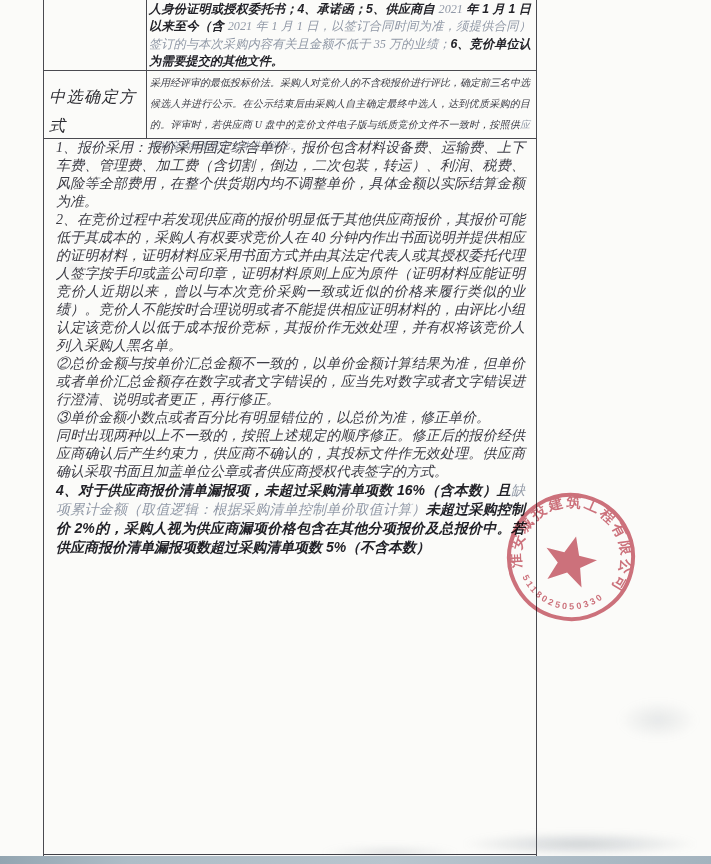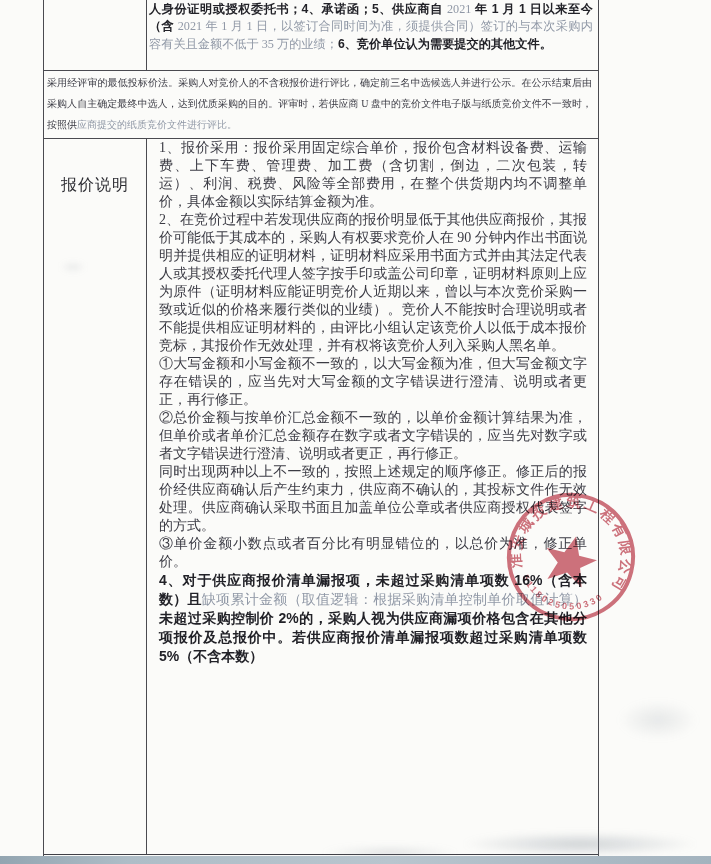--- a/index.html
+++ b/index.html
@@ -3,23 +3,23 @@
 <meta charset="utf-8">
 <style>
   html,body{margin:0;padding:0;}
   body{
     width:711px;height:864px;position:relative;overflow:hidden;
     background:#fbfbf9;
     font-family:"Liberation Serif", serif;
   }
   
   .doc-table{
-    position:absolute;left:43px;top:0;width:556px;height:856px;
+    position:absolute;left:43px;top:0;width:494px;height:856px;
     border-left:1px solid #4a4a50;border-right:1px solid #4a4a50;
-    box-sizing:border-box;background:transparent;
+    box-sizing:border-box;background:transparent;font-style:italic;
   }
   .row{display:flex;box-sizing:border-box;border-bottom:1px solid #4a4a50;}
   .row.r1{height:71px;}
   .row.r2{height:68px;}
   .row.r3{height:716px;border-bottom:1px solid #3f3f46;}
   .label-cell{
     flex:0 0 103px;width:103px;box-sizing:border-box;
     border-right:1px solid #4a4a50;
     font-size:16px;line-height:29px;letter-spacing:1.5px;
     color:#2d2d33;font-weight:500;
@@ -64,33 +64,32 @@
 <body>
 
 <div class="doc-table">
     <div class="row r1">
       <div class="label-cell"></div>
       <div class="content-cell">
         <p class="para"><span class="seg-b">人身份证明或授权委托书；4、承诺函；5、供应商自 </span><span class="seg-g">2021 </span><span class="seg-b">年 1 月 1 日以来至今（含 </span><span class="seg-g">2021 年 1 月 1 日，以签订合同时间为准，须提供合同）签订的与本次采购内容有关且金额不低于 35 万的业绩；</span><span class="seg-b">6、竞价单位认为需要提交的其他文件。</span></p>
       </div>
     </div>
     <div class="row r2">
+      <div class="label-cell">中选确定方式</div>
       <div class="content-cell">
         <p class="para"><span class="seg-n">采用经评审的最低投标价法。采购人对竞价人的不含税报价进行评比，确定前三名中选候选人并进行公示。在公示结束后由采购人自主确定最终中选人，达到优质采购的目的。评审时，若供应商 U 盘中的竞价文件电子版与纸质竞价文件不一致时，按照供</span><span class="seg-g">应商提交的纸质竞价文件进行评比。</span></p>
       </div>
     </div>
     <div class="row r3">
-      <div class="label-cell">报价说明</div>
       <div class="content-cell">
         <p class="para"><span class="seg-n">1、报价采用：报价采用固定综合单价，报价包含材料设备费、运输费、上下车费、管理费、加工费（含切割，倒边，二次包装，转运）、利润、税费、风险等全部费用，在整个供货期内均不调整单价，具体金额以实际结算金额为准。</span></p>
-        <p class="para"><span class="seg-n">2、在竞价过程中若发现供应商的报价明显低于其他供应商报价，其报价可能低于其成本的，采购人有权要求竞价人在 90 分钟内作出书面说明并提供相应的证明材料，证明材料应采用书面方式并由其法定代表人或其授权委托代理人签字按手印或盖公司印章，证明材料原则上应为原件（证明材料应能证明竞价人近期以来，曾以与本次竞价采购一致或近似的价格来履行类似的业绩）。竞价人不能按时合理说明或者不能提供相应证明材料的，由评比小组认定该竞价人以低于成本报价竞标，其报价作无效处理，并有权将该竞价人列入采购人黑名单。</span></p>
-        <p class="para"><span class="seg-n">①大写金额和小写金额不一致的，以大写金额为准，但大写金额文字存在错误的，应当先对大写金额的文字错误进行澄清、说明或者更正，再行修正。</span></p>
+        <p class="para"><span class="seg-n">2、在竞价过程中若发现供应商的报价明显低于其他供应商报价，其报价可能低于其成本的，采购人有权要求竞价人在 40 分钟内作出书面说明并提供相应的证明材料，证明材料应采用书面方式并由其法定代表人或其授权委托代理人签字按手印或盖公司印章，证明材料原则上应为原件（证明材料应能证明竞价人近期以来，曾以与本次竞价采购一致或近似的价格来履行类似的业绩）。竞价人不能按时合理说明或者不能提供相应证明材料的，由评比小组认定该竞价人以低于成本报价竞标，其报价作无效处理，并有权将该竞价人列入采购人黑名单。</span></p>
         <p class="para"><span class="seg-n">②总价金额与按单价汇总金额不一致的，以单价金额计算结果为准，但单价或者单价汇总金额存在数字或者文字错误的，应当先对数字或者文字错误进行澄清、说明或者更正，再行修正。</span></p>
+        <p class="para"><span class="seg-n">③单价金额小数点或者百分比有明显错位的，以总价为准，修正单价。</span></p>
         <p class="para"><span class="seg-n">同时出现两种以上不一致的，按照上述规定的顺序修正。修正后的报价经供应商确认后产生约束力，供应商不确认的，其投标文件作无效处理。供应商确认采取书面且加盖单位公章或者供应商授权代表签字的方式。</span></p>
-        <p class="para"><span class="seg-n">③单价金额小数点或者百分比有明显错位的，以总价为准，修正单价。</span></p>
         <p class="para"><span class="seg-b">4、对于供应商报价清单漏报项，未超过采购清单项数 16%（含本数）且</span><span class="seg-g">缺项累计金额（取值逻辑：根据采购清单控制单价取值计算）</span><span class="seg-b">未超过采购控制价 2%的，采购人视为供应商漏项价格包含在其他分项报价及总报价中。若供应商报价清单漏报项数超过采购清单项数 5%（不含本数）</span></p>
       </div>
     </div>
   </div>
 
 <svg class="seal" viewBox="-90 -85 180 170">
   <circle r="62" fill="none" stroke="#c4505e" stroke-width="4"></circle>
   <polygon transform="translate(0,5)" points="0,-26 7.6,-8.1 26,-8.1 11.5,3.5 17.6,22 0,11 -17.6,22 -11.5,3.5 -26,-8.1 -7.6,-8.1" fill="#c4505e"></polygon>
   <path id="seal-arc-top" d="M -40 31 A 50.5 50.5 0 1 1 40 31" fill="none"></path>
   <path id="seal-arc-bottom" d="M -49.3 18 A 52.5 52.5 0 0 0 49.3 18" fill="none"></path>

